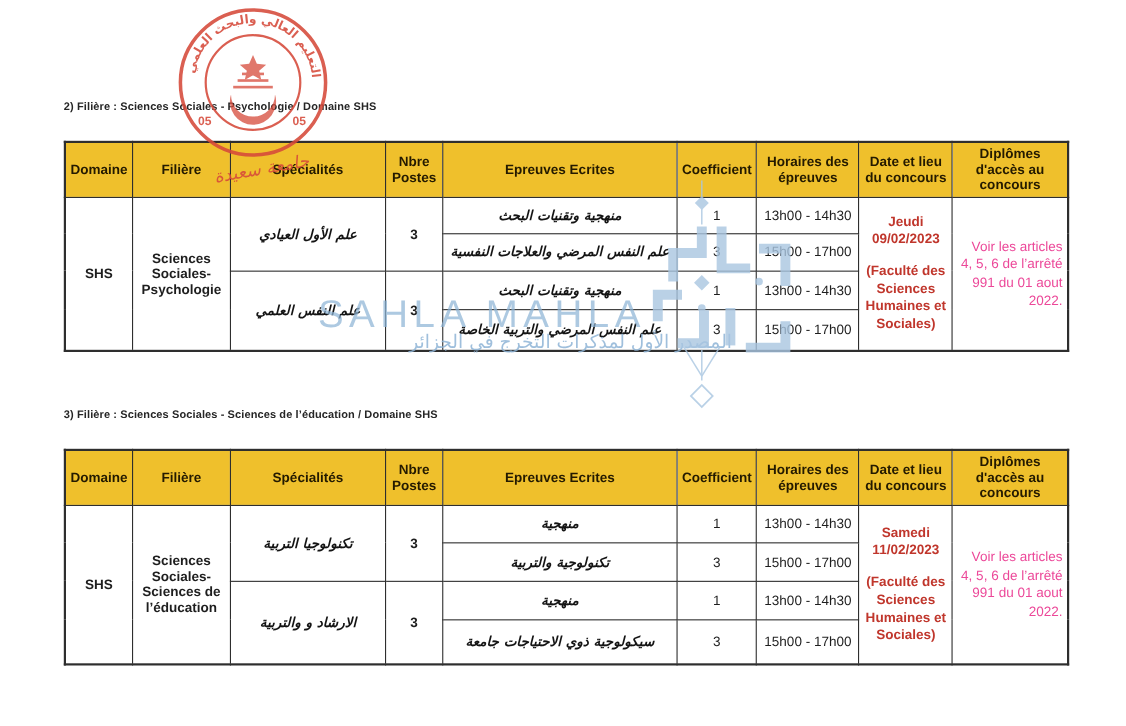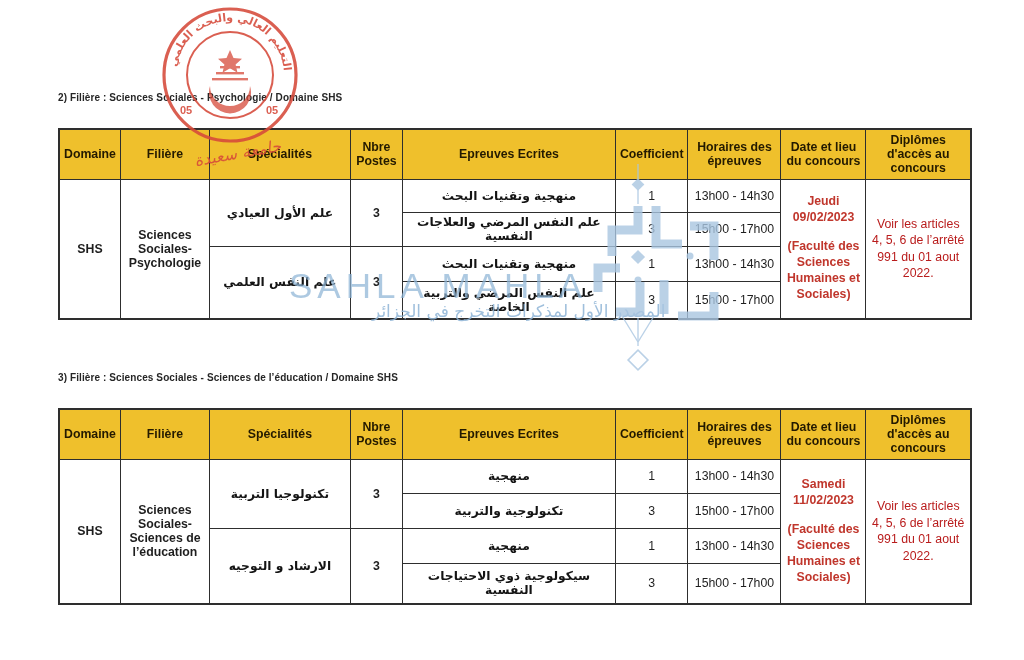--- a/index.html
+++ b/index.html
@@ -21,27 +21,27 @@
   }
   table.doc-table{border:2px solid #2e2e2e;}
   td.hdr{
     background:#efc02c;font-weight:bold;text-align:center;color:#241a00;
     font-size:12.3px;line-height:1.15;
   }
   td.center{text-align:center;}
   td.bold, .bold{font-weight:bold;}
   td.ar{
     direction:rtl;text-align:center;font-weight:bold;font-size:13px;
-    font-family:"DejaVu Sans", sans-serif;color:#141414;
+    font-family:"DejaVu Sans", sans-serif;color:#141414;font-style:italic;
   }
   td.red-cell{
     color:#c0362c;font-weight:bold;text-align:center;font-size:12.3px;line-height:1.3;margin-left:25px;
   }
   td.red-cell .gap{height:13px;}
-  td.dipl{font-size:12.3px;line-height:1.35;text-align:center;color:#b91c1c;margin-left:45px;}
+  td.dipl{font-size:12.3px;line-height:1.35;text-align:right;color:#ec4899;margin-left:45px;}
   
   .stamp{position:absolute;left:144px;top:2px;z-index:3;opacity:.88;pointer-events:none;}
   
   .wm{position:absolute;z-index:5;pointer-events:none;}
   .wm-brand{
     left:289px;top:266px;font-size:35px;font-weight:normal;letter-spacing:5px;
     color:rgba(142,180,214,0.72);white-space:nowrap;
   }
   .wm-tagline{
     left:372px;top:301px;font-size:17px;direction:rtl;
@@ -155,28 +155,28 @@
       <div>(Faculté des Sciences Humaines et Sociales)</div>
     </td>
     <td rowspan="4" class="dipl">Voir les articles 4, 5, 6 de l’arrêté 991 du 01 aout 2022.</td>
   </tr>
   <tr style="height:35px">
     <td class="ar">تكنولوجية والتربية</td>
     <td class="center">3</td>
     <td class="center">15h00 - 17h00</td>
   </tr>
   <tr style="height:35px">
-    <td rowspan="2" class="ar">الارشاد و التوجيه</td>
+    <td rowspan="2" class="ar">الارشاد و والتربية</td>
     <td rowspan="2" class="center bold">3</td>
     <td class="ar">منهجية</td>
     <td class="center">1</td>
     <td class="center">13h00 - 14h30</td>
   </tr>
   <tr style="height:41px">
-    <td class="ar">سيكولوجية ذوي الاحتياجات النفسية</td>
+    <td class="ar">سيكولوجية ذوي الاحتياجات جامعة</td>
     <td class="center">3</td>
     <td class="center">15h00 - 17h00</td>
   </tr>
 </tbody>
   </table>
 
 <svg class="stamp" width="172" height="168" viewBox="0 0 172 168">
   <g stroke="#d6493a" fill="none">
     <circle cx="86" cy="73" r="66" stroke-width="3.2"></circle>
     <circle cx="86" cy="73" r="43" stroke-width="2"></circle>

